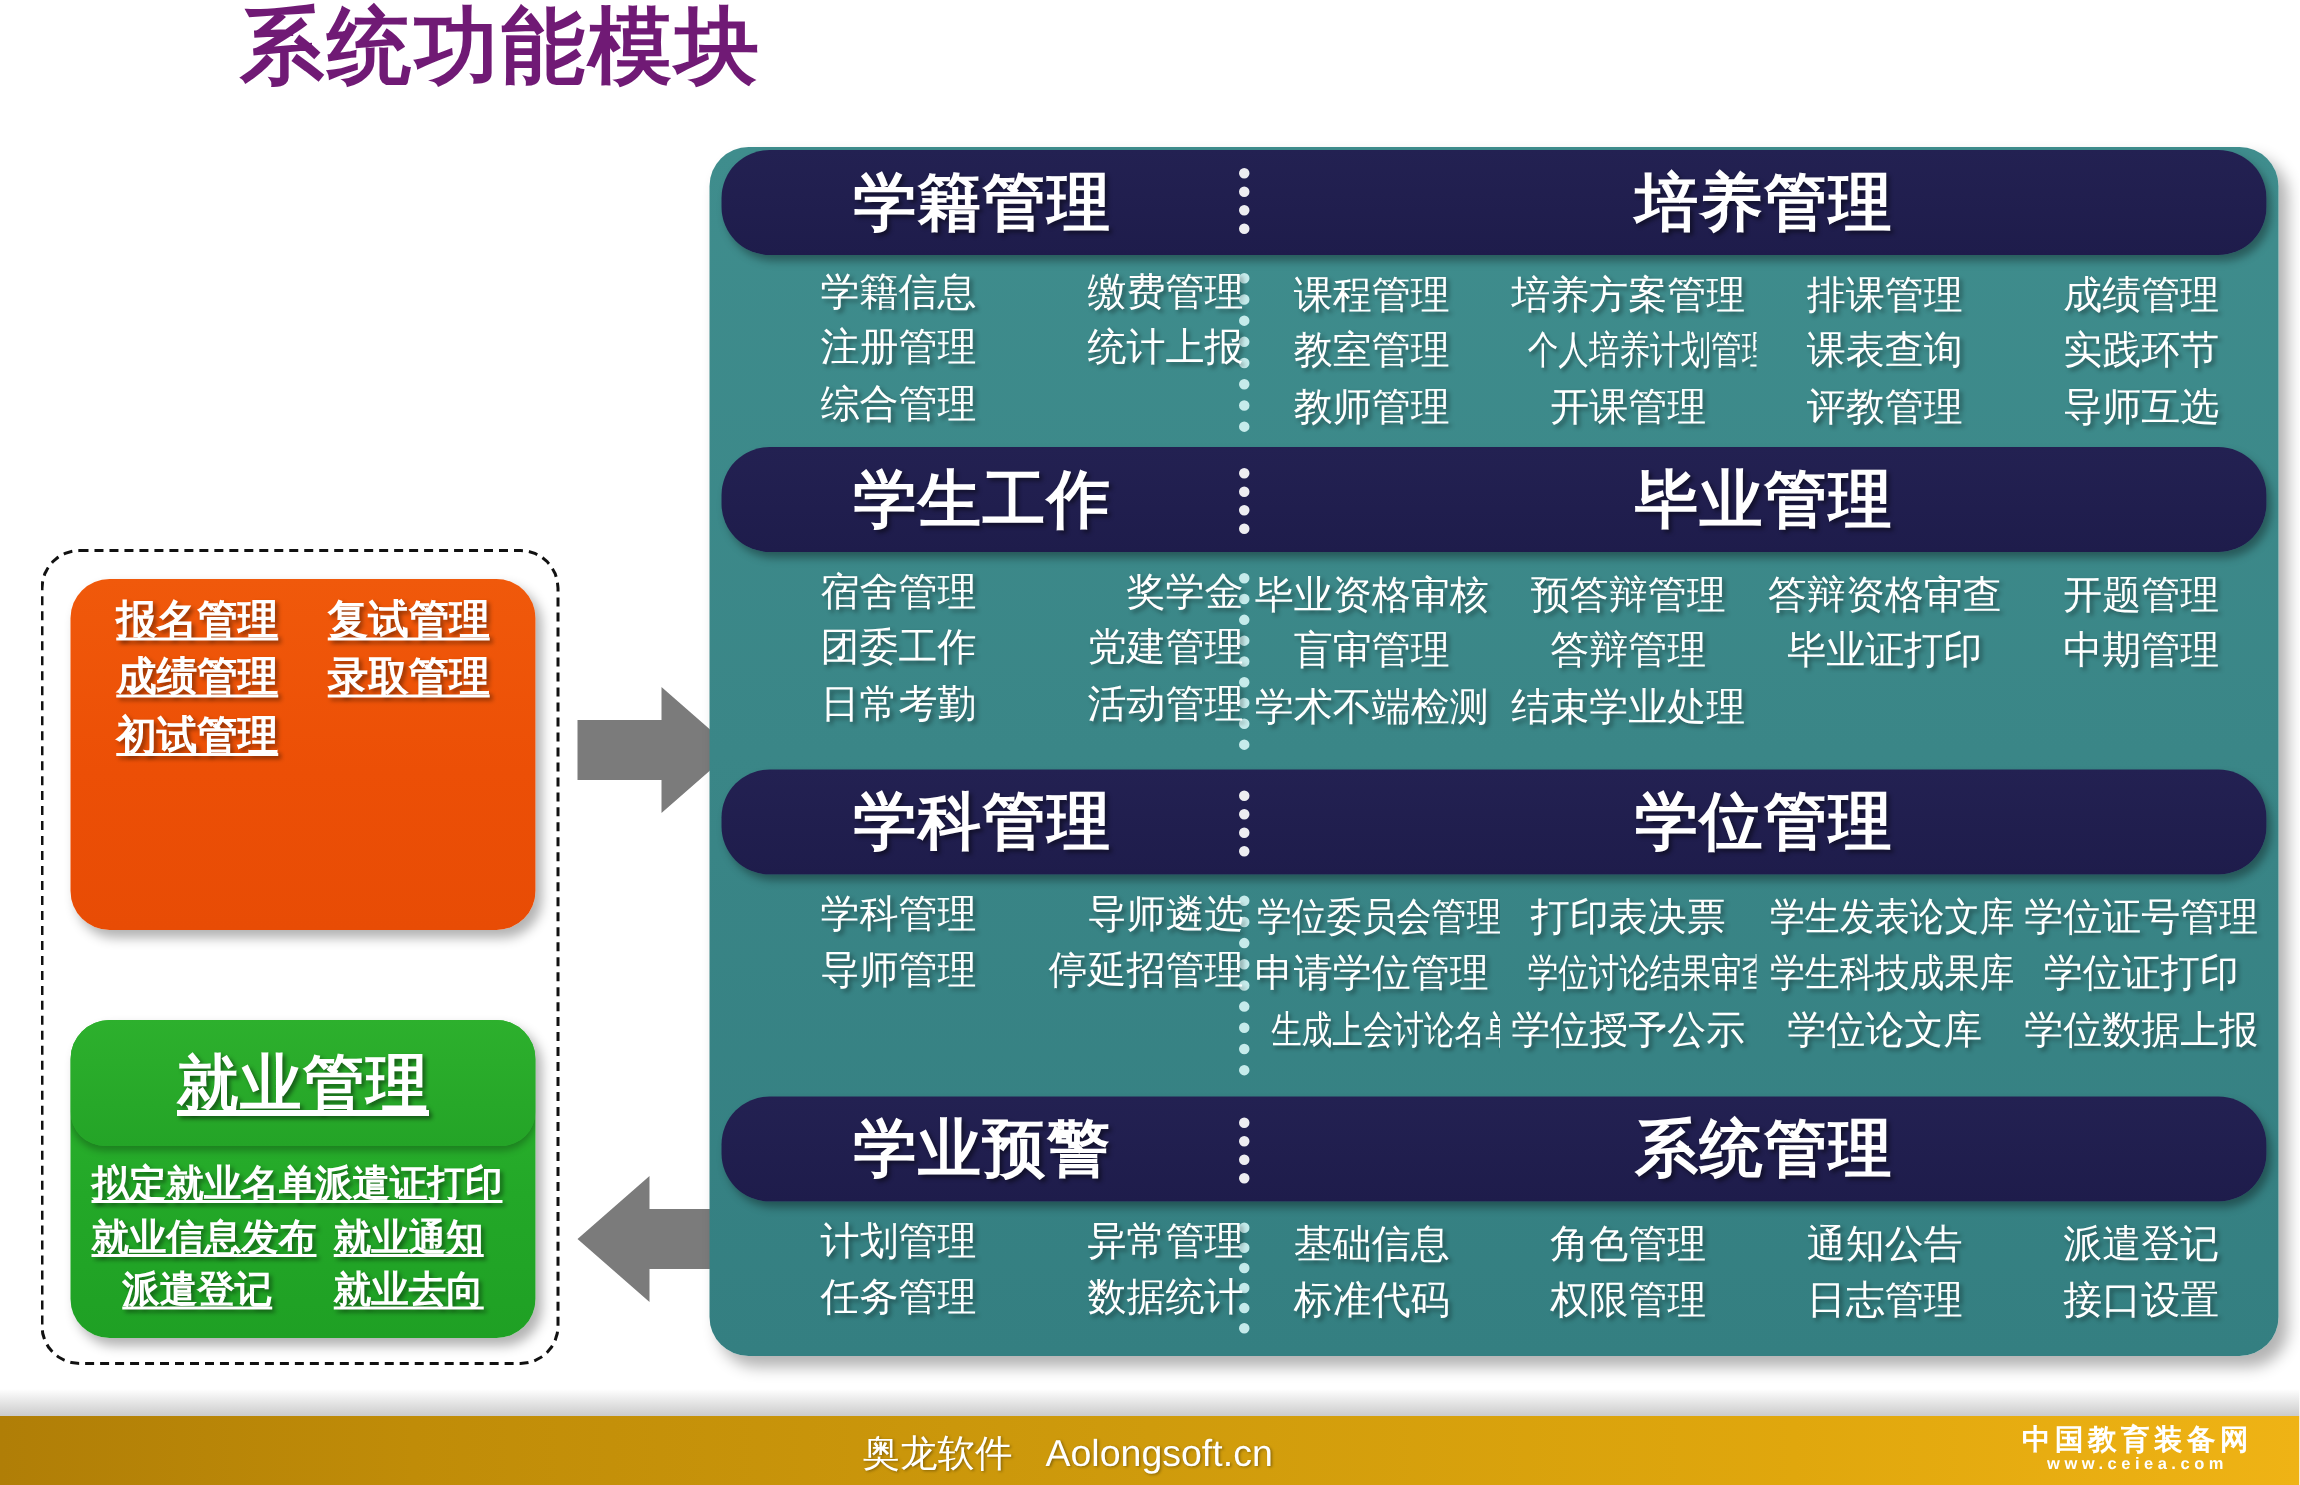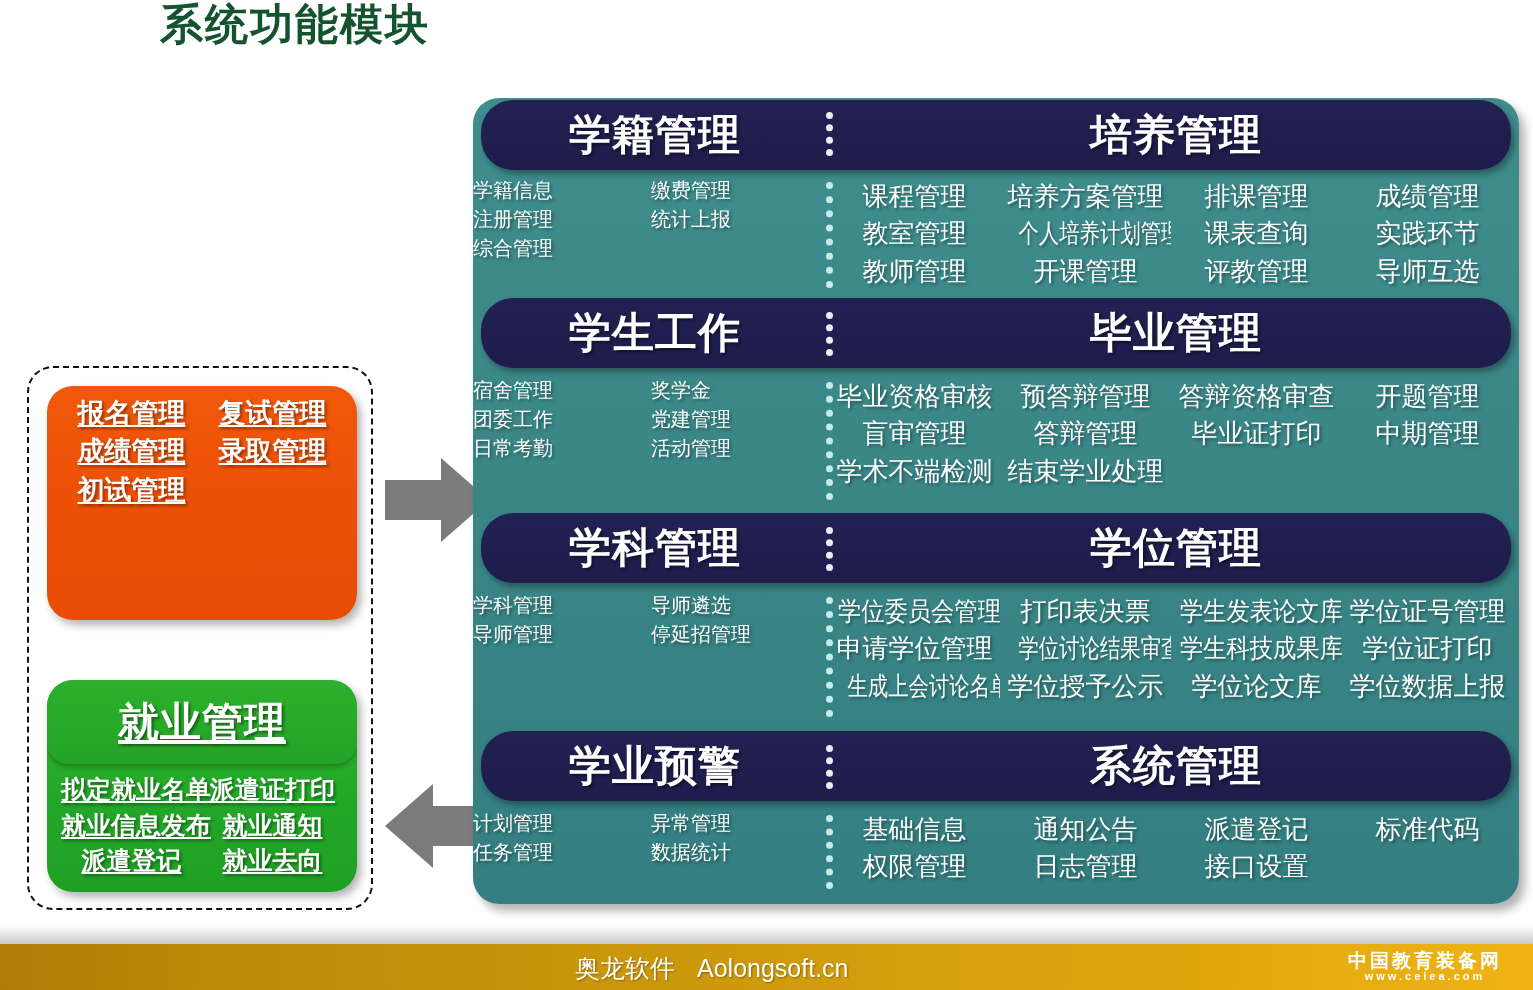--- a/index.html
+++ b/index.html
@@ -5,21 +5,21 @@
   html,body{margin:0;padding:0;}
   body{
     width:1533px;height:990px;position:relative;overflow:hidden;
     background:#ffffff;
     font-family:"Liberation Sans","DejaVu Sans",sans-serif;
   }
 
   
   #page-title{
     position:absolute;left:160px;top:2px;
-    font-size:43px;font-weight:700;color:#14532d;
+    font-size:56px;font-weight:700;color:#701a75;
     letter-spacing:2px;line-height:1.05;white-space:nowrap;
   }
 
   
   #left-group{
     position:absolute;left:27px;top:366px;width:346px;height:544px;
     border:2.5px dashed #111111;border-radius:26px;
     box-sizing:border-box;
   }
 
@@ -32,21 +32,21 @@
     background:linear-gradient(180deg,#f0590b 0%,#ec4f06 55%,#e84c05 100%);}
   #box-employment{top:312px;height:212px;
     background:linear-gradient(180deg,#2fb52f 0%,#23a828 55%,#1fa024 100%);}
 
   .leftbox .head{
     height:84px;border-radius:26px 26px 22px 22px;
     display:flex;align-items:center;justify-content:center;
     box-shadow:0 3px 5px rgba(0,0,0,.25);
   }
   #box-admission .head{background:linear-gradient(180deg,#7e2a09 0%,#6d2207 100%);}
-  #box-employment .head{background:linear-gradient(180deg,#2db02d 0%,#24a427 100%);}
+  #box-employment .head{background:linear-gradient(180deg,#2db02d 0%,#24a427 100%);border-radius:23px;}
 
   .leftbox .head span{
     font-size:41px;font-weight:700;color:#ffffff;
     text-decoration:underline;text-underline-offset:4px;
     text-shadow:2px 2px 3px rgba(0,0,0,.45);
     letter-spacing:1px;
   }
 
   .leftbox .items{
     padding:8px 14px 12px 14px;
@@ -107,22 +107,22 @@
     white-space:nowrap;
   }
 
   .row-body{position:absolute;left:0;right:0;top:72px;bottom:0;display:flex;}
   .body-left{width:356px;flex:none;padding-top:6px;}
   .body-right{flex:1;padding-top:8px;padding-right:6px;}
 
   .grid{display:flex;flex-wrap:wrap;}
   .body-left .grid .cell{
     width:50%;box-sizing:border-box;
-    font-size:20px;color:#ffffff;line-height:1.44;
-    text-align:left;white-space:nowrap;
+    font-size:26px;color:#ffffff;line-height:1.44;
+    text-align:right;white-space:nowrap;
     text-shadow:2px 2px 3px rgba(0,0,0,.38);
   }
   .body-right .grid .cell{
     width:25%;box-sizing:border-box;
     font-size:26px;color:#ffffff;line-height:1.44;
     text-align:center;white-space:nowrap;
     text-shadow:2px 2px 3px rgba(0,0,0,.38);
     overflow:hidden;
   }
   .body-right .grid .cell > i{
@@ -337,20 +337,21 @@
         <div class="grid">
           <div class="cell">计划管理</div>
           <div class="cell">异常管理</div>
           <div class="cell">任务管理</div>
           <div class="cell">数据统计</div>
         </div>
       </div>
       <div class="body-right">
         <div class="grid">
           <div class="cell"><i>基础信息</i></div>
+          <div class="cell"><i>角色管理</i></div>
           <div class="cell"><i>通知公告</i></div>
           <div class="cell"><i>派遣登记</i></div>
           <div class="cell"><i>标准代码</i></div>
           <div class="cell"><i>权限管理</i></div>
           <div class="cell"><i>日志管理</i></div>
           <div class="cell"><i>接口设置</i></div>
         </div>
       </div>
     </div>
   </div>

